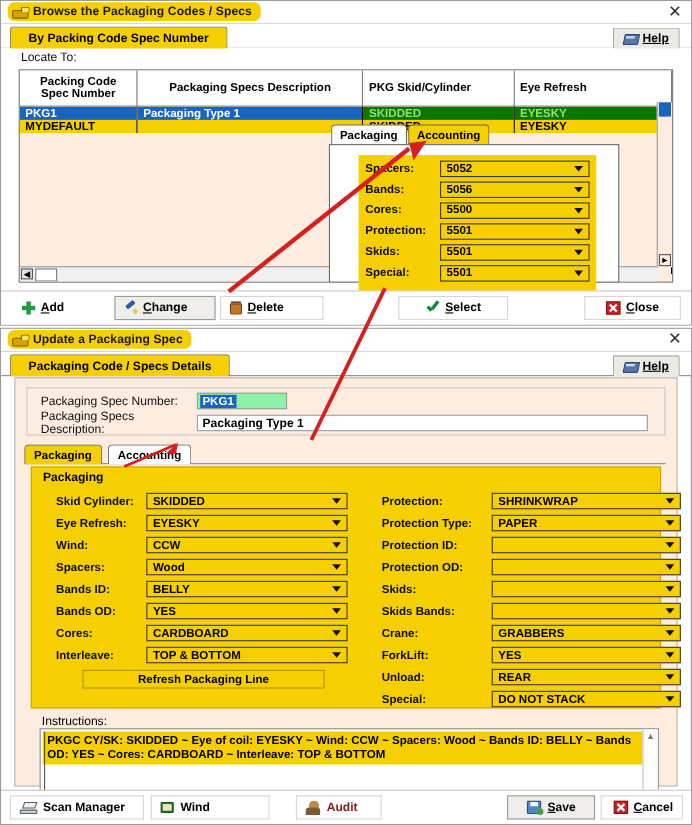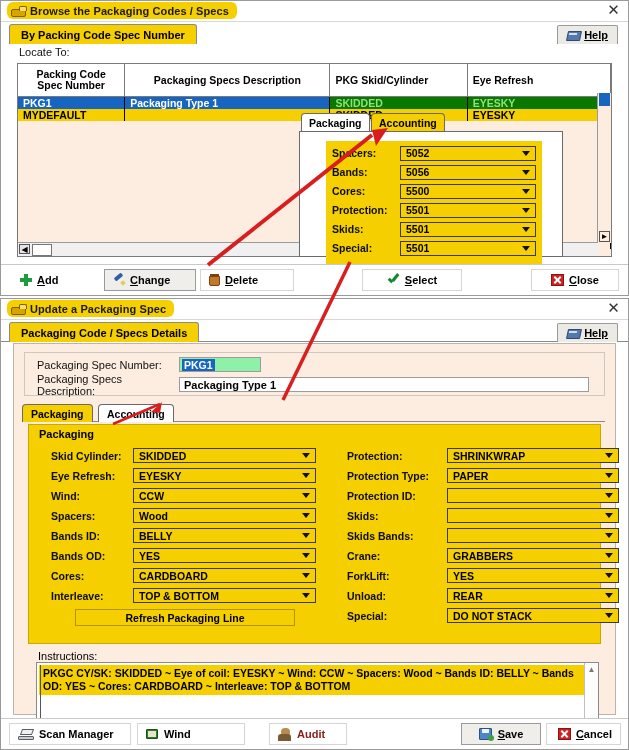--- a/index.html
+++ b/index.html
@@ -29,21 +29,21 @@
   .ico-app:before{content:"";position:absolute;left:0;top:3px;width:13px;height:6px;background:#d8a400;
     border:1px solid #7a6000;border-radius:2px;}
   .ico-app:after{content:"";position:absolute;left:8px;top:0px;width:6px;height:4px;border:1px solid #7a6000;
     border-bottom:none;background:#ffe066;border-radius:2px 2px 0 0;}
 
   
   .tabstrip{position:relative;height:22px;background:#ffffff;}
   .tabstrip:after{content:"";position:absolute;left:0;right:0;bottom:0;height:1px;background:#8a8a8a;}
   .tab-main{
     position:absolute;left:8px;top:2px;height:20px;background:#f5cf00;border:1px solid #8a8a8a;
-    border-bottom:none;border-radius:3px 3px 0 0;display:flex;align-items:center;padding:0 11px;
+    border-bottom:none;border-radius:3px 3px 0 0;display:flex;align-items:center;padding:0 16px;
     font-weight:700;font-size:11px;z-index:3;box-sizing:border-box;
   }
   .help-tab{
     position:absolute;right:10px;top:3px;height:19px;background:#eceae4;border:1px solid #9a9a9a;
     border-bottom:none;border-radius:2px 2px 0 0;display:flex;align-items:center;gap:4px;padding:0 9px;
     z-index:2;box-sizing:border-box;cursor:pointer;
   }
   .help-tab span.lbl{font-weight:700;font-size:11px;text-decoration:underline;}
   .ico-help{width:13px;height:10px;position:relative;display:inline-block;}
   .ico-help:before{content:"";position:absolute;left:0;top:1px;width:12px;height:8px;background:#5577aa;
@@ -475,20 +475,27 @@
             </div>
           </div>
           <div class="frow">
             <div class="flab">Protection ID:</div>
             <div class="combo">
               <span class="cv"></span>
               <span class="caret"></span>
             </div>
           </div>
           <div class="frow">
+            <div class="flab">Protection OD:</div>
+            <div class="combo">
+              <span class="cv"></span>
+              <span class="caret"></span>
+            </div>
+          </div>
+          <div class="frow">
             <div class="flab">Skids:</div>
             <div class="combo">
               <span class="cv"></span>
               <span class="caret"></span>
             </div>
           </div>
           <div class="frow">
             <div class="flab">Skids Bands:</div>
             <div class="combo">
               <span class="cv"></span>

